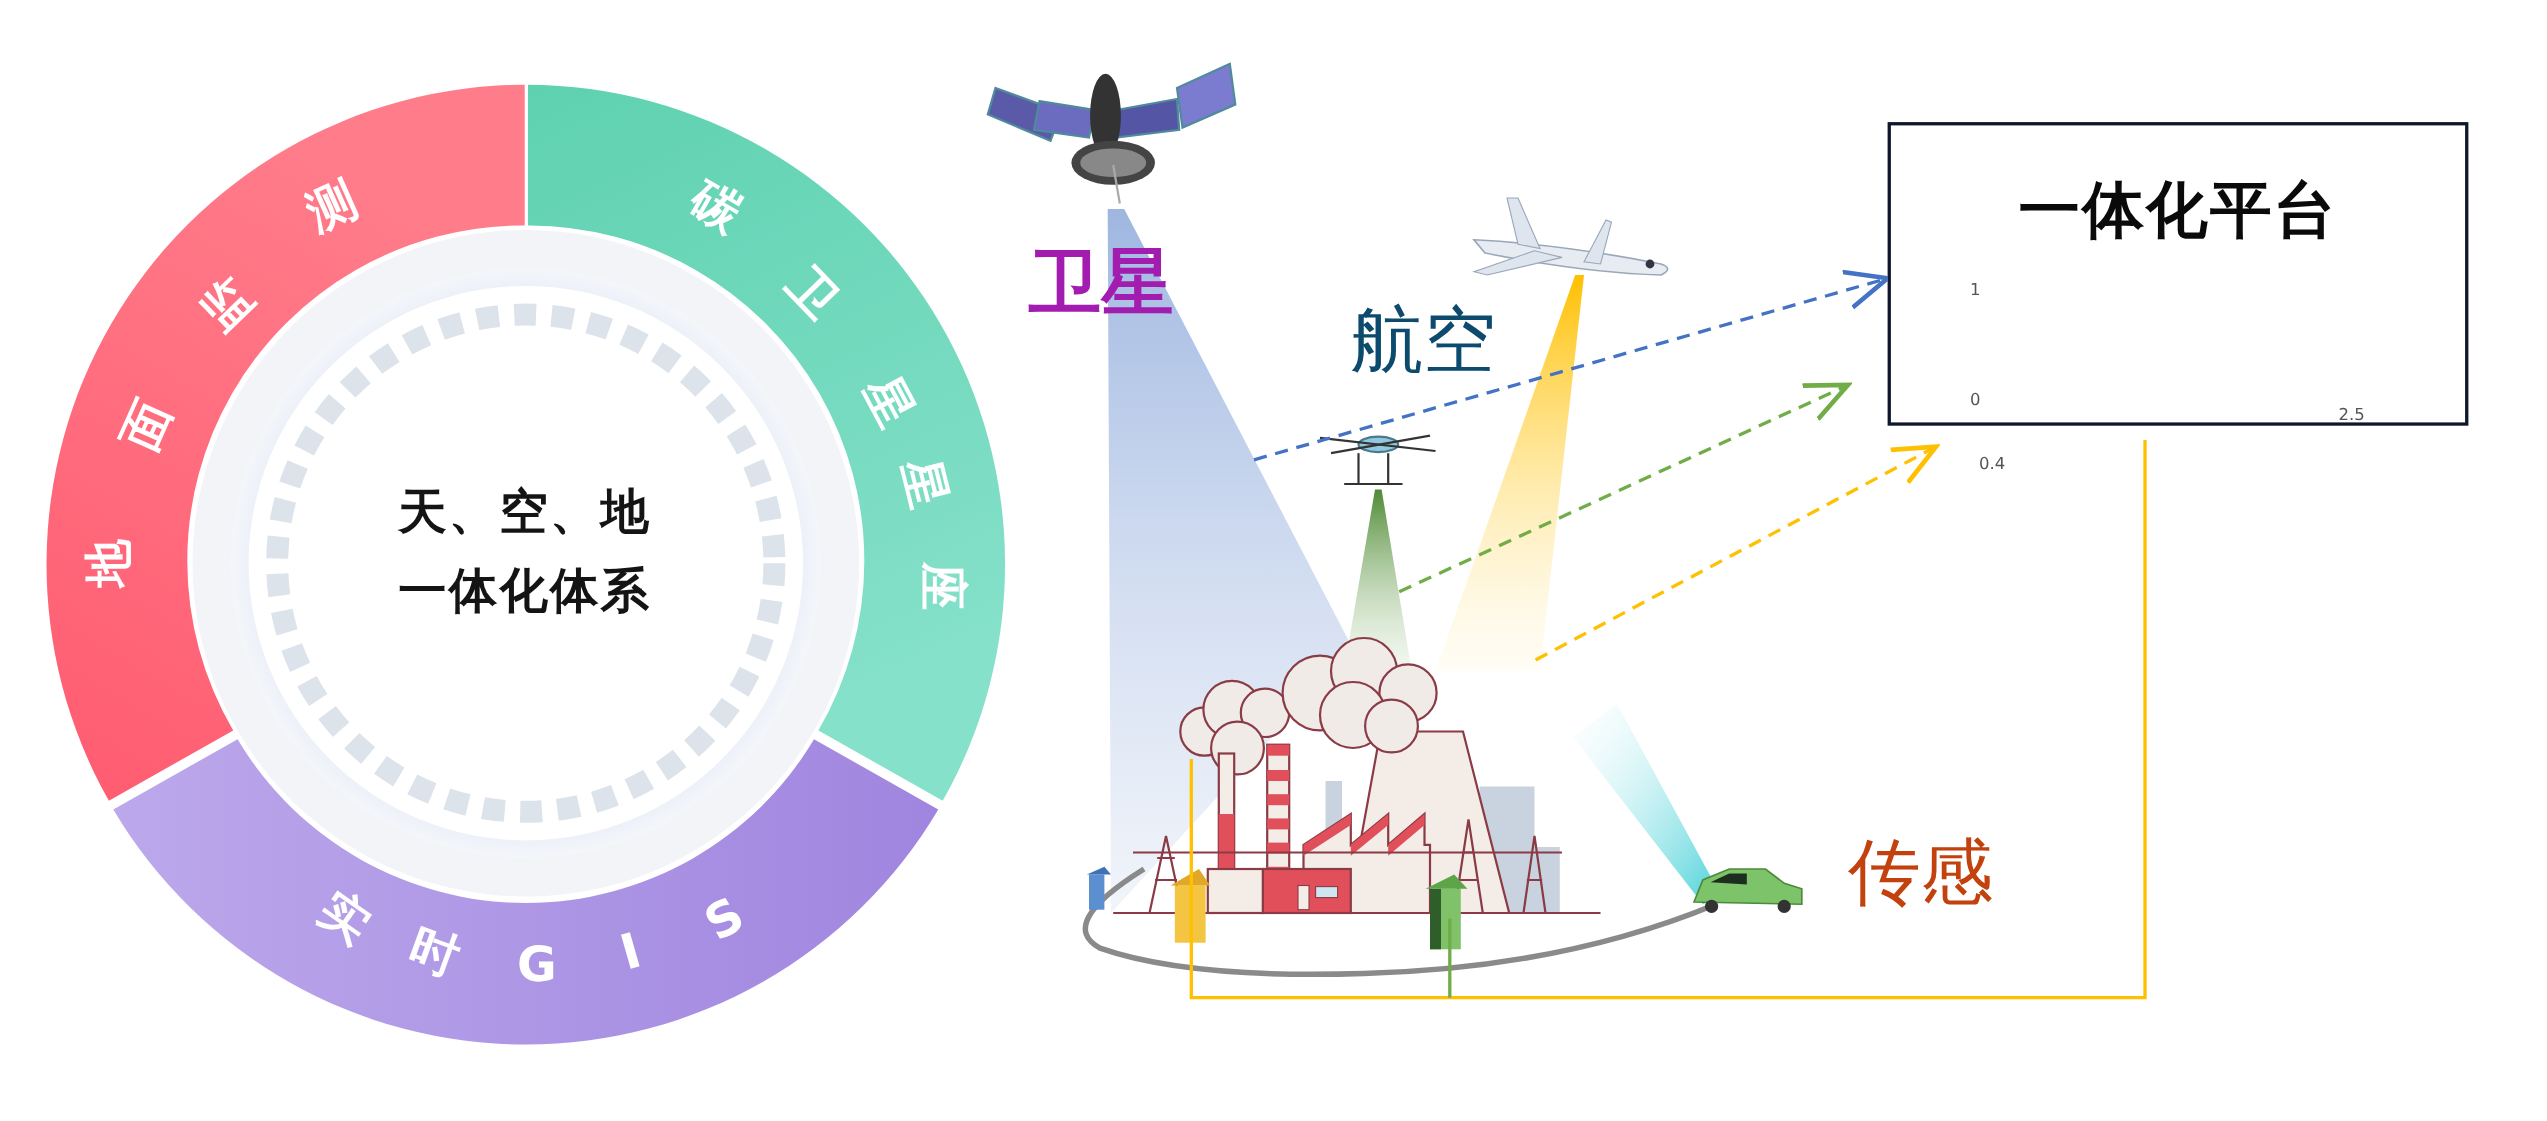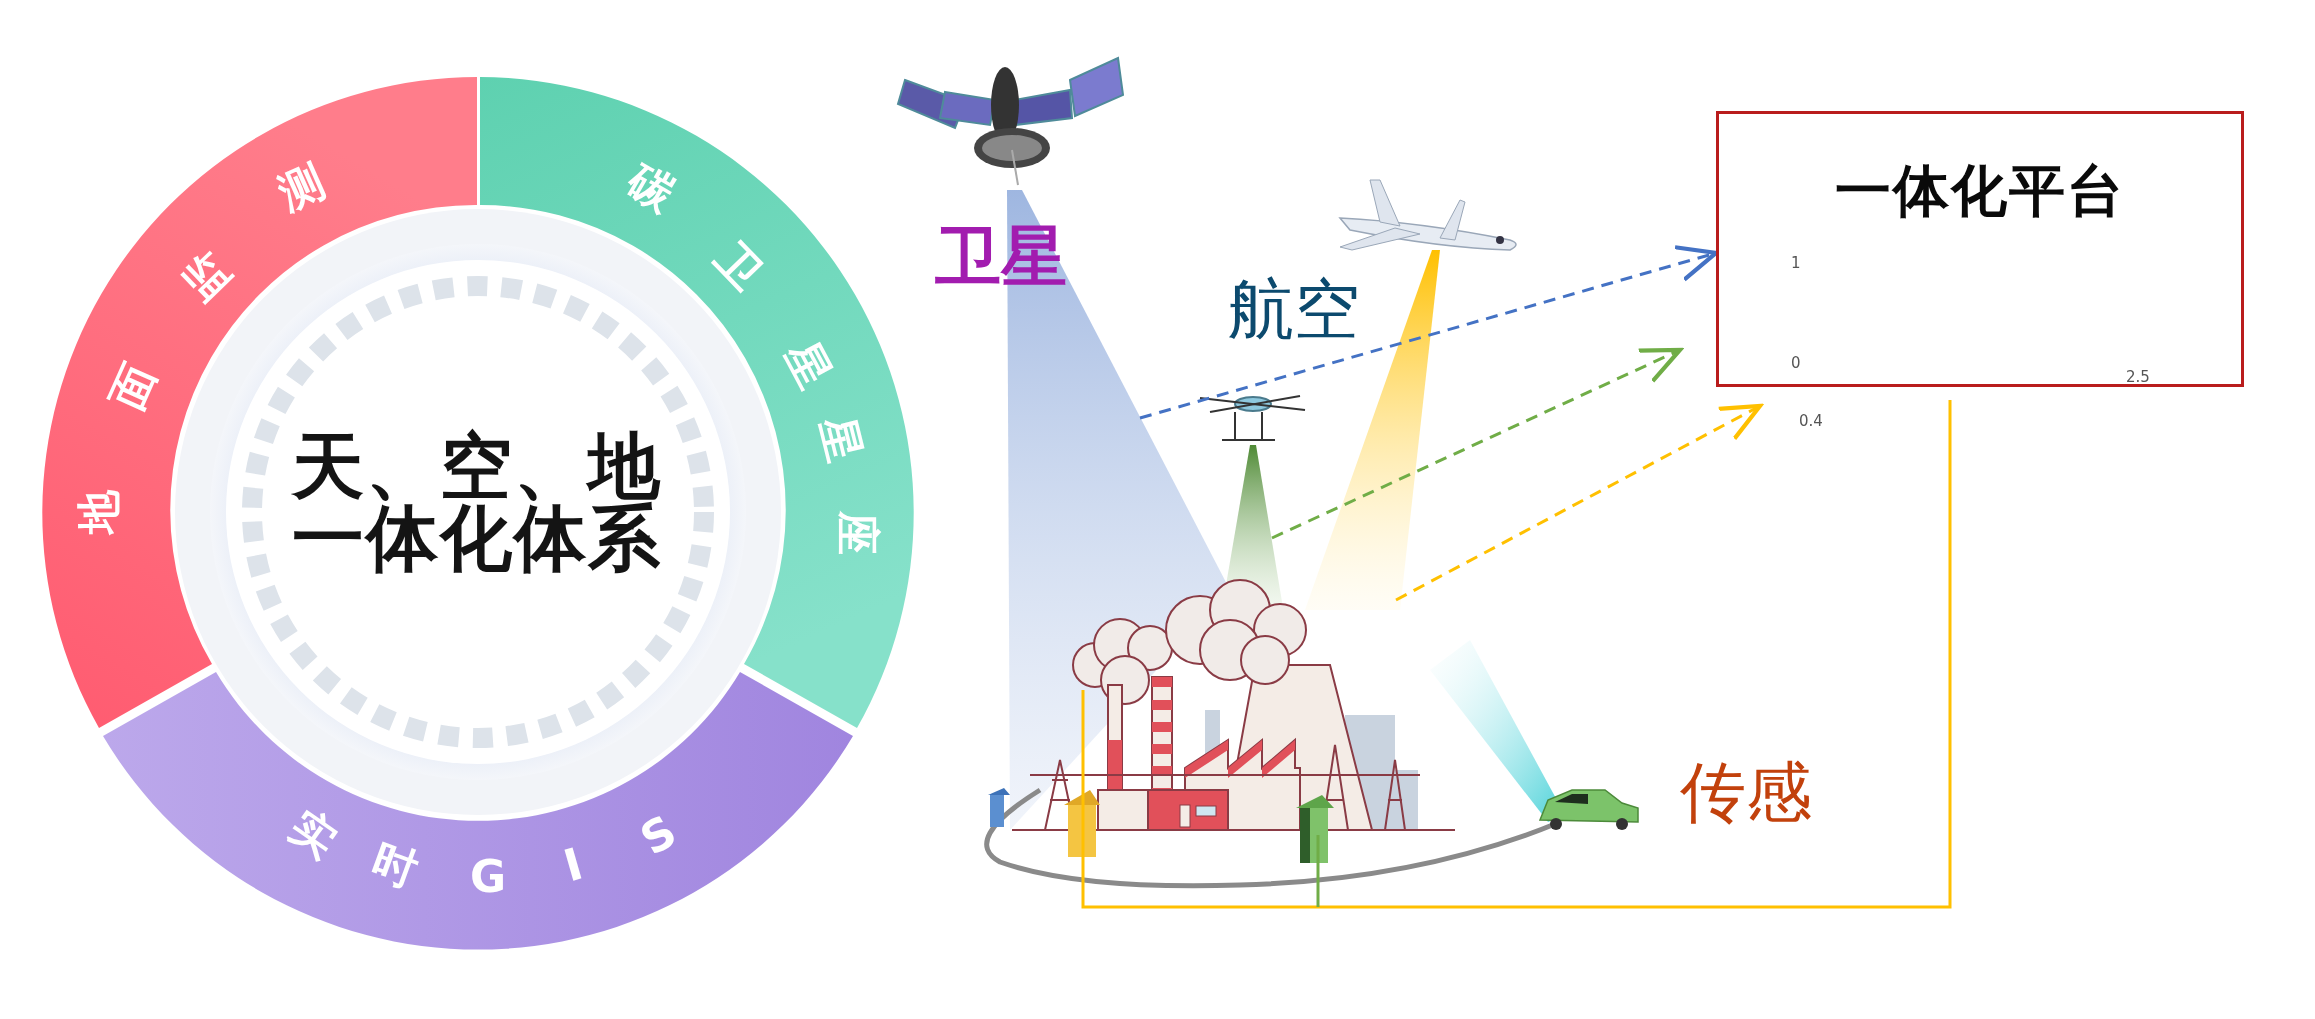--- a/index.html
+++ b/index.html
@@ -1,20 +1,20 @@
 <!DOCTYPE html>
 <html><head>
 <meta charset="utf-8">
 <style>
   html,body{margin:0;padding:0;background:#ffffff;}
   body{width:2315px;height:1019px;position:relative;overflow:hidden;font-family:"DejaVu Sans","Liberation Sans",sans-serif;}
   #scene{position:absolute;left:0;top:0;width:2315px;height:1019px;}
-  .center-title{position:absolute;left:277px;top:430px;width:400px;text-align:center;font-weight:bold;font-size:72px;line-height:72px;color:#141414;letter-spacing:2px;}
+  .center-title{position:absolute;left:277px;top:430px;width:400px;text-align:center;font-weight:bold;font-size:44px;line-height:72px;color:#141414;letter-spacing:2px;}
   .label{position:absolute;font-size:66px;line-height:66px;font-family:"DejaVu Sans","Liberation Sans",sans-serif;}
-  .platform-box{position:absolute;left:1716px;top:111px;width:528px;height:276px;border:3px solid #b91c1c;background:#fff;box-sizing:border-box;}
+  .platform-box{position:absolute;left:1716px;top:111px;width:528px;height:276px;border:3px solid #0f172a;background:#fff;box-sizing:border-box;}
   .platform-title{position:absolute;left:0;top:40px;width:100%;text-align:center;font-weight:bold;font-size:56px;color:#0a0a0a;letter-spacing:2px;}
   .axis-lbl{position:absolute;font-size:15px;color:#555;}
 </style>
 </head>
 <body>
 
 <svg id="scene" viewBox="0 0 2315 1019" width="2315" height="1019">
   <defs>
     <linearGradient id="gRed" x1="0" y1="1" x2="0.4" y2="0">
       <stop offset="0" stop-color="#ff5b70"></stop>

